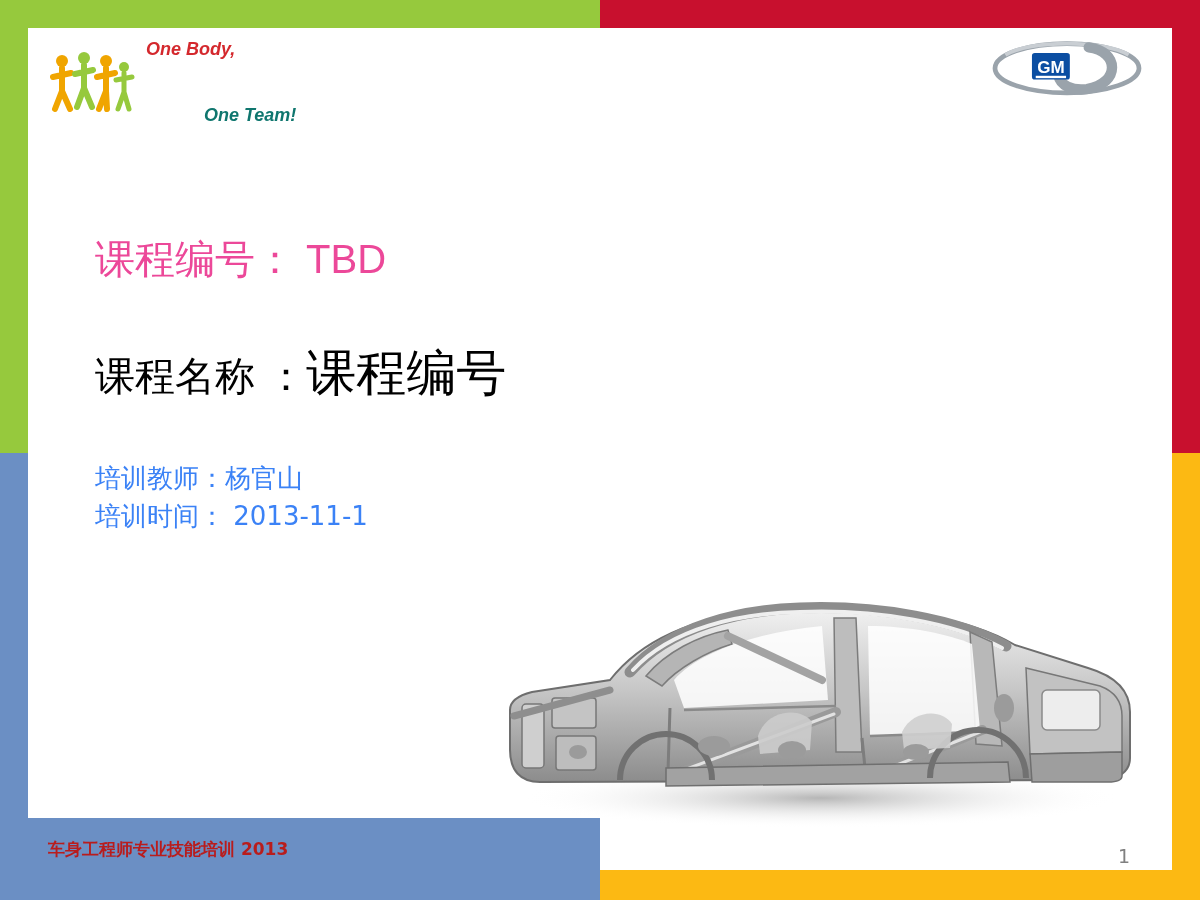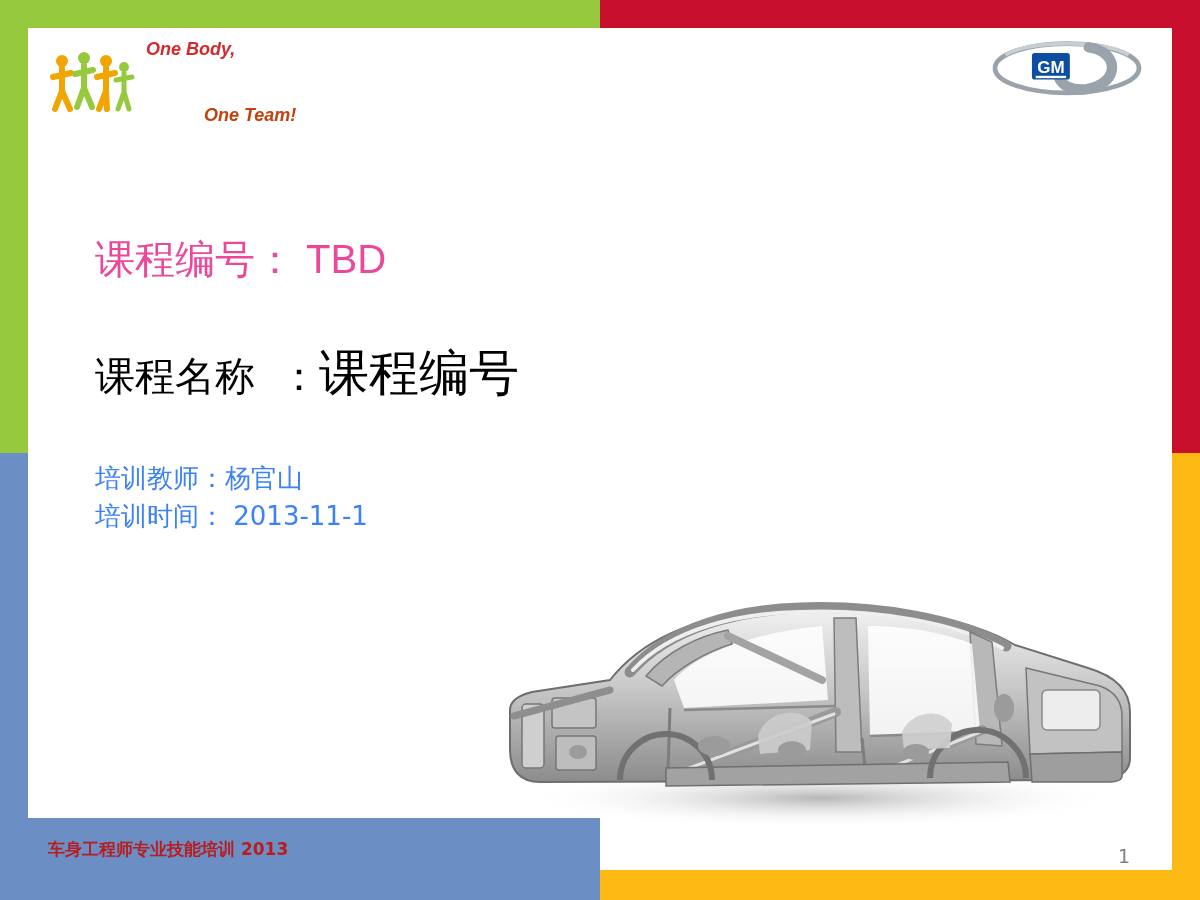--- a/index.html
+++ b/index.html
@@ -112,21 +112,21 @@
     height: 70px;
   }
   .slogan {
     margin-left: 10px;
     line-height: 1.25;
     font-weight: bold;
     font-style: italic;
     font-size: 18px;
   }
   .slogan-1 { color: #d4282d; }
-  .slogan-2 { color: #c2410c; padding-left: 58px; margin-top: 43px; }
+  .slogan-2 { color: #0f766e; padding-left: 58px; margin-top: 43px; }
 
   
   .gm-logo {
     position: absolute;
     right: 38px;
     top: 34px;
     width: 190px;
     text-align: center;
   }
   .gm-mark { display: block; margin: 0 auto; }
@@ -152,21 +152,21 @@
     position: absolute;
     left: 95px;
     top: 340px;
     display: flex;
     align-items: baseline;
     white-space: nowrap;
   }
   .course-title-label {
     font-size: 40px;
     color: #000000;
-    font-family: Liberation Mono, monospace;
+    font-family: Liberation Sans, sans-serif;
   }
   .course-title-value {
     font-size: 50px;
     color: #000000;
     font-family: "DejaVu Sans", sans-serif;
   }
   .meta {
     position: absolute;
     left: 95px;
     top: 460px;

